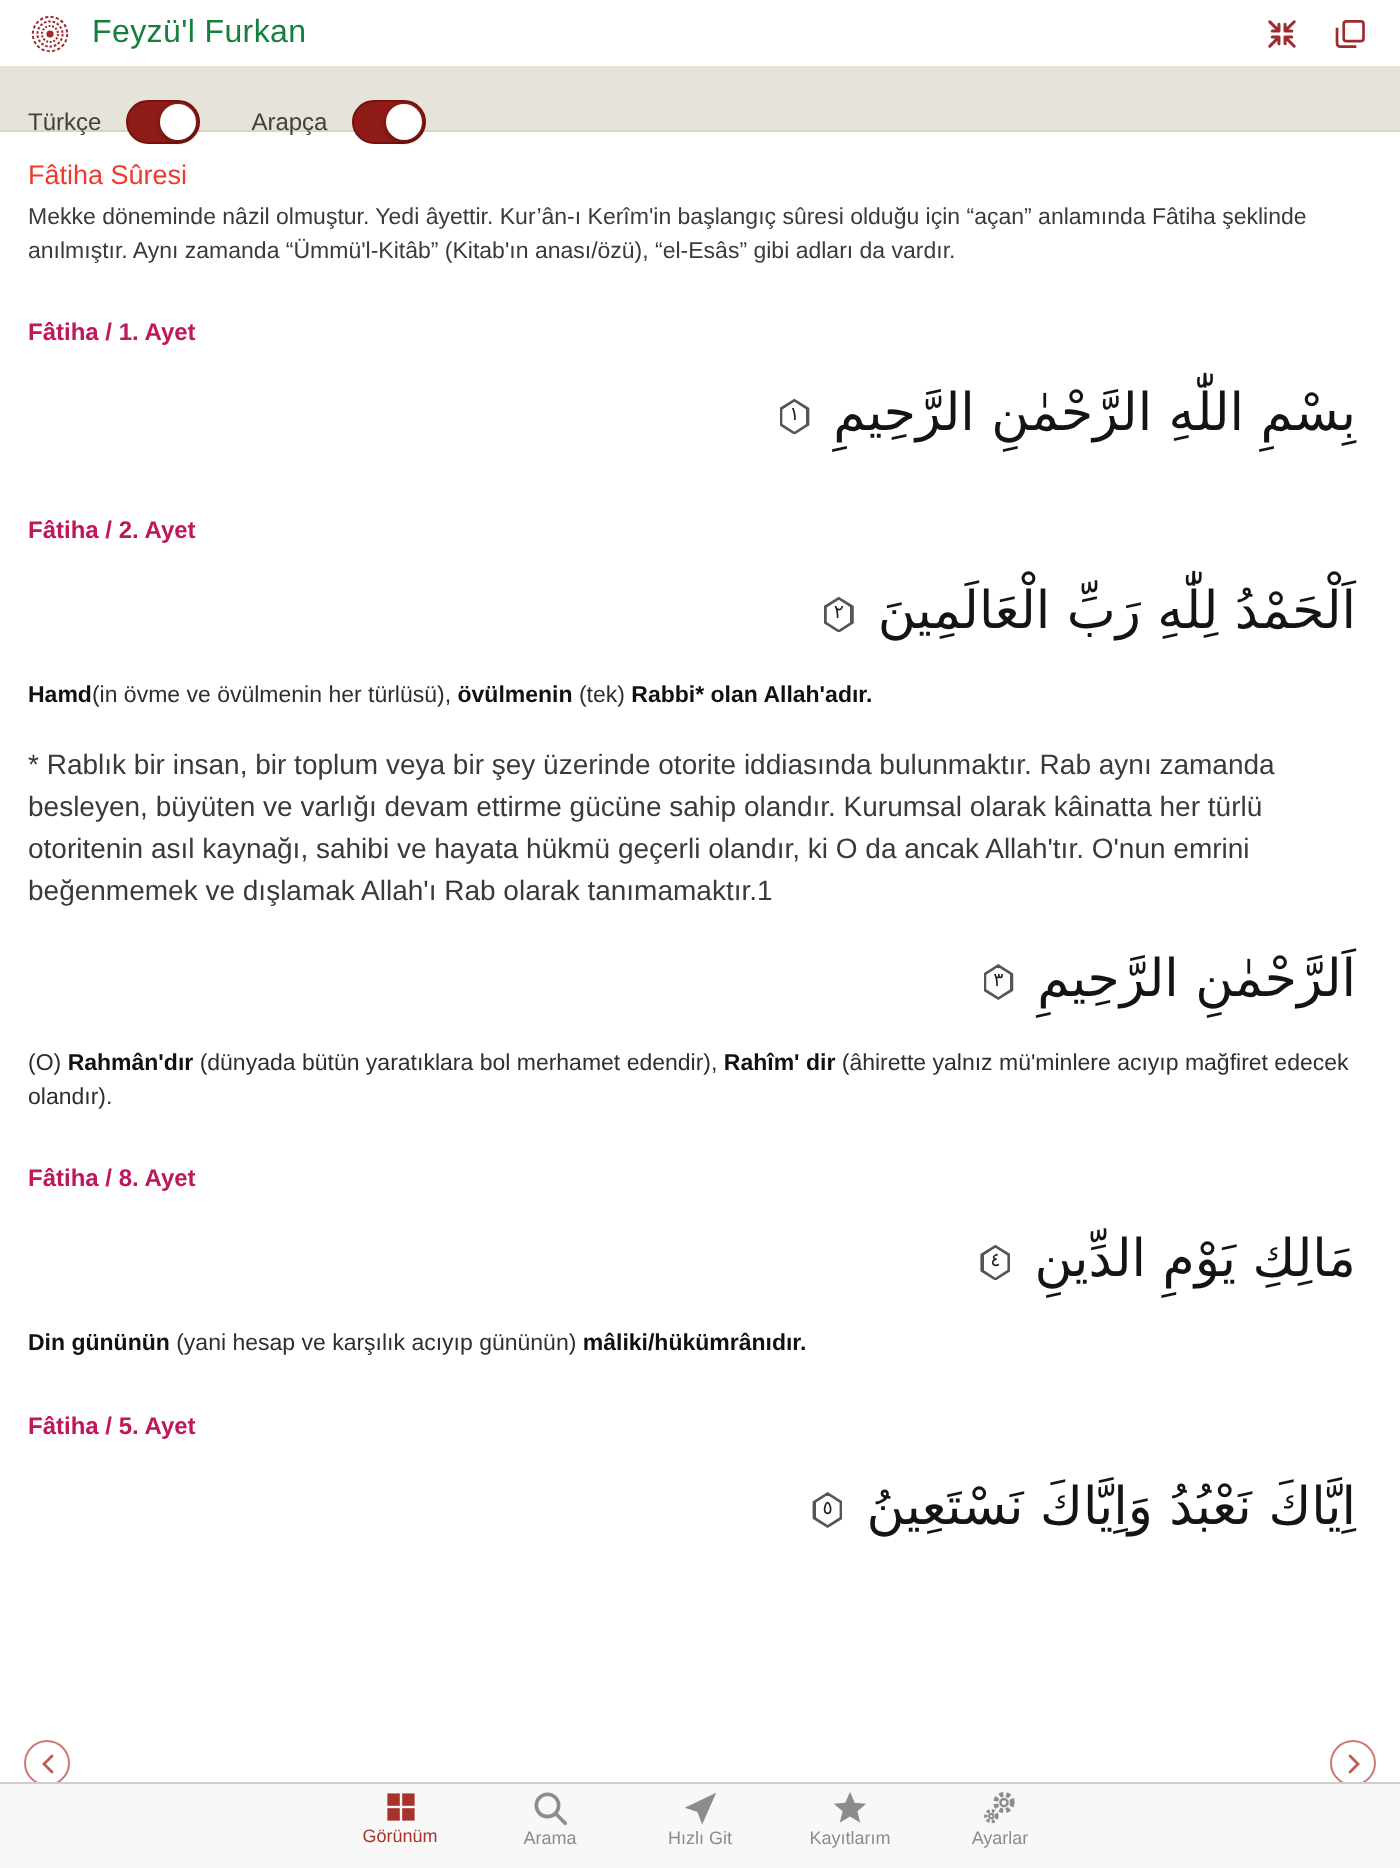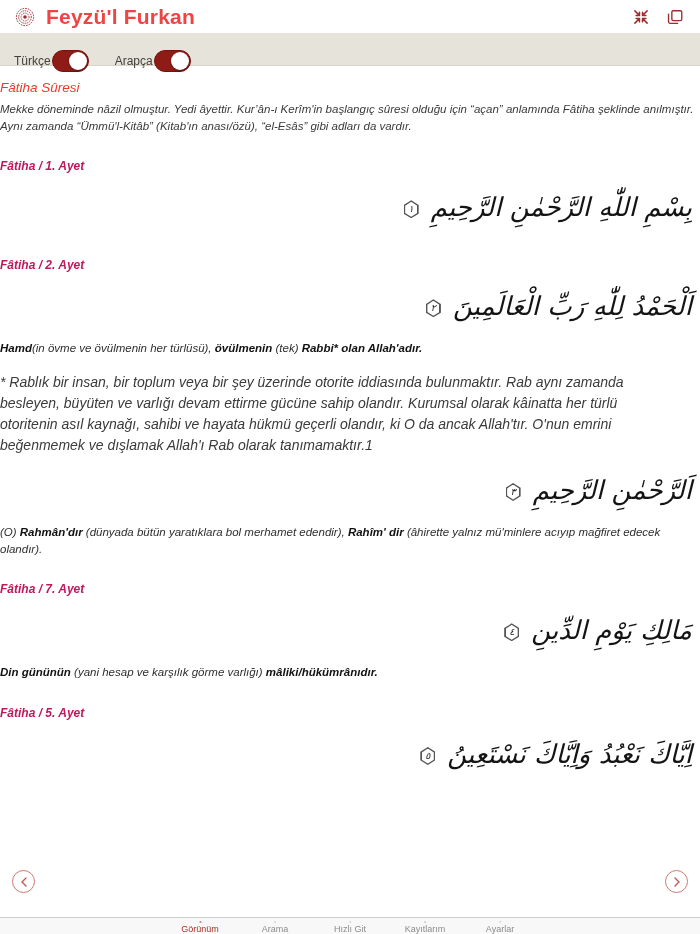--- a/index.html
+++ b/index.html
@@ -6,40 +6,40 @@
   html,body { background:#fff; }
   .page {
     width:700px; height:934px; position:relative; overflow:hidden;
     background:#fff; font-family:"Liberation Sans", sans-serif;
   }
   
   .topbar {
     height:33px; display:flex; align-items:center; gap:8px;
     padding:0 12px; background:#ffffff;
   }
-  .app-title { font-size:21px; font-weight:700; color:#ef4444; letter-spacing:0.2px; }
+  .app-title { font-size:16px; font-weight:400; color:#15803d; letter-spacing:0.2px; }
   .topbar-spacer { flex:1; }
   .icon-btn { width:26px; height:26px; display:flex; align-items:center; justify-content:center; cursor:pointer; }
   
   .toggle-bar {
     height:33px; background:#e6e3da; border-bottom:1px solid #d7d4c9;
     display:flex; align-items:center; gap:26px; padding:0 14px;
   }
-  .toggle-group { display:flex; align-items:center; gap:1px; cursor:pointer;margin-top:24px; }
+  .toggle-group { display:flex; align-items:center; gap:12px; cursor:pointer;margin-top:24px; }
   .toggle-label { font-size:12px; color:#45413a; }
   .switch {
     width:37px; height:22px; border-radius:11px; position:relative;
     background:#8e1b15; border:1px solid #76110c;
   }
   .switch .knob {
     position:absolute; top:1px; right:1px; width:18px; height:18px;
     border-radius:50%; background:#fff; box-shadow:0 1px 2px rgba(0,0,0,.35);
   }
   
-  .content { position:absolute; top:66px; left:0; right:0; bottom:34px; padding:0 0; overflow:hidden;font-style:italic; }
+  .content { position:absolute; top:66px; left:0; right:0; bottom:34px; padding:0 14px; overflow:hidden; }
   .surah-title { font-size:13.5px; color:#ee392b; margin-top:14px; font-weight:400; }
   .surah-desc { font-size:11.5px; color:#3a3a3a; line-height:1.45; margin-top:6px; }
   .ayet-label { font-size:12px; font-weight:700; color:#be185d; margin-top:25px; }
   .arabic-row {
     direction:rtl; text-align:right; padding-right:8px;
     font-family:"DejaVu Sans", sans-serif; font-size:26px; line-height:52px;
     color:#141414; margin-top:8px; margin-bottom:2px; cursor:pointer;
   }
   .ayah-marker {
     display:inline-block; position:relative; width:15px; height:18px;
@@ -64,21 +64,21 @@
   
   .nav-circle {
     position:absolute; bottom:41px; width:23px; height:23px; border-radius:50%;
     border:1px solid #cc7b73; color:#c05a52; display:flex; align-items:center;
     justify-content:center; background:#fff; cursor:pointer;
   }
   .nav-prev { left:12px; }
   .nav-next { right:12px; }
   
   .tabbar {
-    position:absolute; left:0; right:0; bottom:0; height:17px;
+    position:absolute; left:0; right:0; bottom:0; height:43px;
     background:#f8f8f8; border-top:1px solid #cfcfcf;
     display:flex; justify-content:center; padding-top:3px;
   }
   .tab { width:75px; display:flex; flex-direction:column; align-items:center; gap:1px; cursor:pointer; color:#8c8c8c; }
   .tab.active { color:#a6332a; }
   .tab .lbl { font-size:9px; }
   .tab svg { display:block; }
 </style>
 </head>
 <body>
@@ -141,25 +141,25 @@
       <span>اَلْحَمْدُ لِلّٰهِ رَبِّ الْعَالَمِينَ</span><span class="ayah-marker"><span class="digit">٢</span></span>
     </div>
     <p class="translation"><span class="b">Hamd</span><span>(in övme ve övülmenin her türlüsü), </span><span class="b">övülmenin </span><span>(tek) </span><span class="b">Rabbi* olan Allah'adır.</span></p>
     <p class="footnote">* Rablık bir insan, bir toplum veya bir şey üzerinde otorite iddiasında bulunmaktır. Rab aynı zamanda besleyen, büyüten ve varlığı devam ettirme gücüne sahip olandır. Kurumsal olarak kâinatta her türlü otoritenin asıl kaynağı, sahibi ve hayata hükmü geçerli olandır, ki O da ancak Allah'tır. O'nun emrini beğenmemek ve dışlamak Allah'ı Rab olarak tanımamaktır.1</p>
 
     <div class="arabic-row">
       <span>اَلرَّحْمٰنِ الرَّحِيمِ</span><span class="ayah-marker"><span class="digit">٣</span></span>
     </div>
     <p class="translation"><span>(O) </span><span class="b">Rahmân'dır </span><span>(dünyada bütün yaratıklara bol merhamet edendir), </span><span class="b">Rahîm' dir </span><span>(âhirette yalnız mü'minlere acıyıp mağfiret edecek olandır).</span></p>
 
-    <div class="ayet-label">Fâtiha / 7. Ayet</div>
+    <div class="ayet-label">Fâtiha / 8. Ayet</div>
     <div class="arabic-row">
       <span>مَالِكِ يَوْمِ الدِّينِ</span><span class="ayah-marker"><span class="digit">٤</span></span>
     </div>
-    <p class="translation"><span class="b">Din gününün </span><span>(yani hesap ve karşılık görme varlığı) </span><span class="b">mâliki/hükümrânıdır.</span></p>
+    <p class="translation"><span class="b">Din gününün </span><span>(yani hesap ve karşılık acıyıp gününün) </span><span class="b">mâliki/hükümrânıdır.</span></p>
 
     <div class="ayet-label">Fâtiha / 5. Ayet</div>
     <div class="arabic-row">
       <span>اِيَّاكَ نَعْبُدُ وَاِيَّاكَ نَسْتَعِينُ</span><span class="ayah-marker"><span class="digit">٥</span></span>
     </div>
   </div>
 
   <div class="nav-circle nav-prev">
     <svg width="8" height="10" viewBox="0 0 8 10" fill="none" stroke="currentColor" stroke-width="1.4" stroke-linecap="round">
       <path d="M6 1 L2 5 L6 9"></path>

